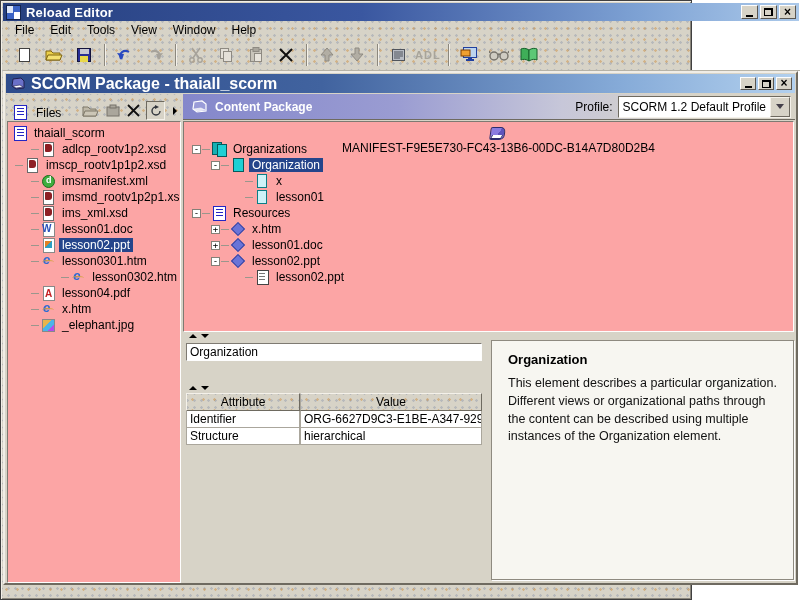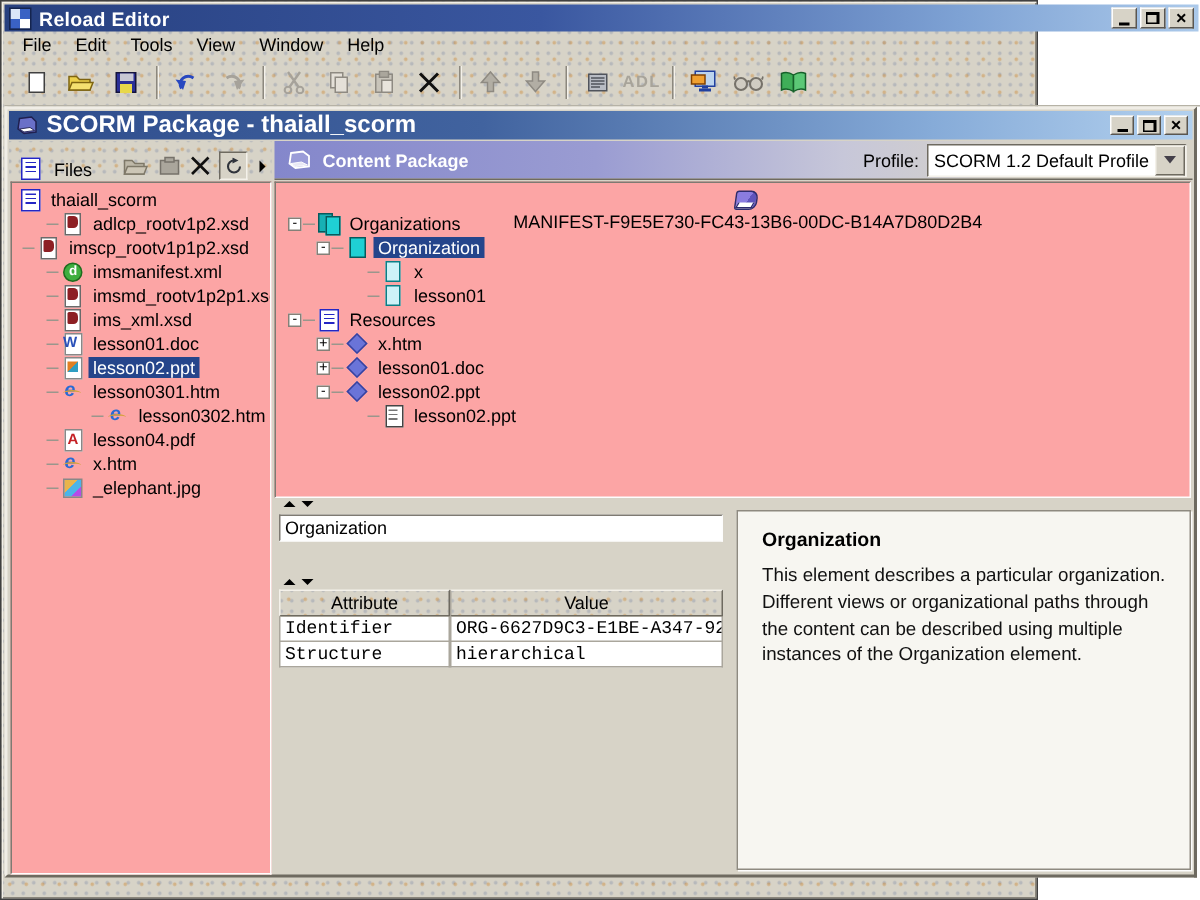--- a/index.html
+++ b/index.html
@@ -66,21 +66,21 @@
   .editor-panel{position:absolute;left:178px;top:267px;width:304px;bottom:3px;box-sizing:border-box;}
   .name-input{position:absolute;left:3px;top:3px;right:5px;height:18px;font-family:"Liberation Sans",sans-serif;font-size:12px;padding:1px 3px;
     background:#fff;border:1px solid;border-color:#7e7a72 #fdfdfd #fdfdfd #7e7a72;box-sizing:border-box;}
   .mini-split{position:absolute;left:6px;top:46px;display:flex;align-items:center;}
   .attr-table{position:absolute;left:3px;top:53px;right:5px;}
   .t-headrow{display:flex;}
   .t-h{height:18px;box-sizing:border-box;display:flex;align-items:center;justify-content:center;font-size:12px;
     border:1px solid;border-color:#f4f1ea #6e6a60 #6e6a60 #f4f1ea;}
   .t-row{display:flex;background:#fff;}
   .t-c{height:17px;box-sizing:border-box;display:flex;align-items:center;padding:0 3px;font-size:12px;white-space:nowrap;overflow:hidden;
-    border-right:1px solid #aaa69c;border-bottom:1px solid #aaa69c;font-family:Liberation Mono, monospace;}
+    border-right:1px solid #aaa69c;border-bottom:1px solid #aaa69c;}
   .col-a{width:114px;}.col-b{flex:1;border-left:1px solid #aaa69c;}
   .t-row .col-a{border-left:1px solid #aaa69c;}
   .help-panel{position:absolute;left:486px;top:267px;right:2px;bottom:3px;box-sizing:border-box;background:#f7f6f1;
     border:1px solid #8e8a80;box-shadow:1px 1px 0 #fdfdfd;padding:11px 16px;}
   .help-title{font-weight:bold;font-size:13px;margin-bottom:8px;}
   .help-body{font-size:12.5px;line-height:1.42;color:#111;}
   
   .tree-row{display:flex;align-items:center;height:16px;white-space:nowrap;}
   .tree-row .label{padding:0 3px;font-size:12px;}
   .label.selected{background:#25458b;color:#fff;}

